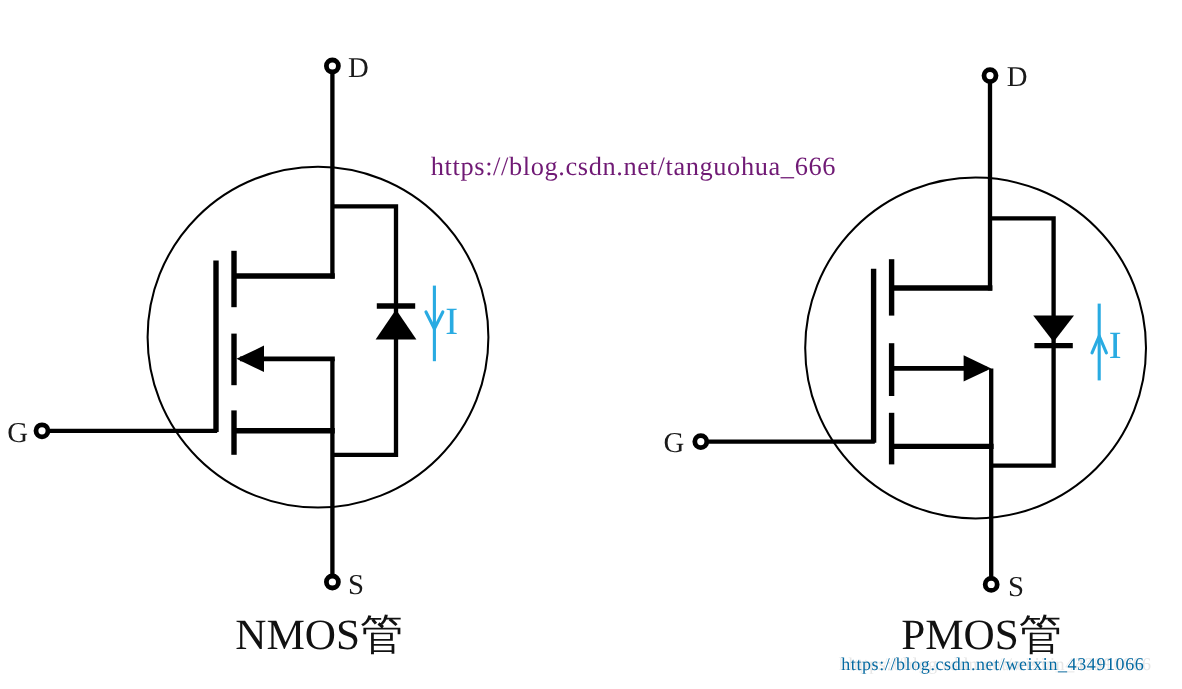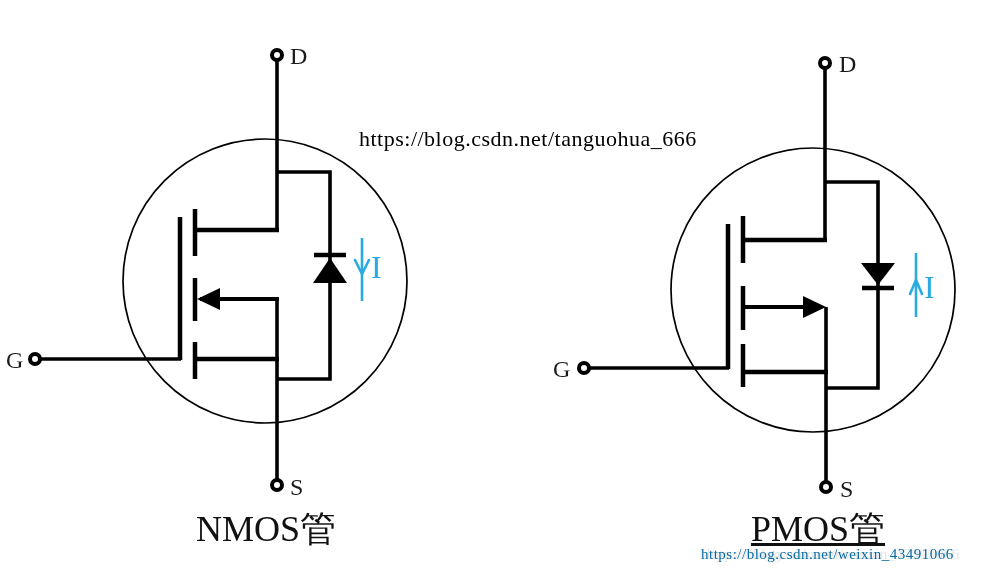--- a/index.html
+++ b/index.html
@@ -33,27 +33,27 @@
   .caption {
     position: absolute;
     top: 505px;
     transform: translateX(-50%);
     font-size: 36px;
     color: #111111;
     white-space: nowrap;
     text-align: center;
   }
   .caption-nmos { left: 266px; }
-  .caption-pmos { left: 818px; text-decoration: underline; }
+  .caption-pmos { left: 818px; }
   .watermark-main {
     position: absolute;
     left: 359px;
     top: 126px;
     font-size: 22px;
-    color: #000000;
+    color: #701a75;
     letter-spacing: 0.5px;
     white-space: nowrap;
   }
   .watermark-bottom {
     position: absolute;
     left: 701px;
     top: 546px;
     font-size: 15px;
     color: #0369a1;
     text-shadow: 6px 0 0 #e6e6e6, -2px 0 0 #ededed;

